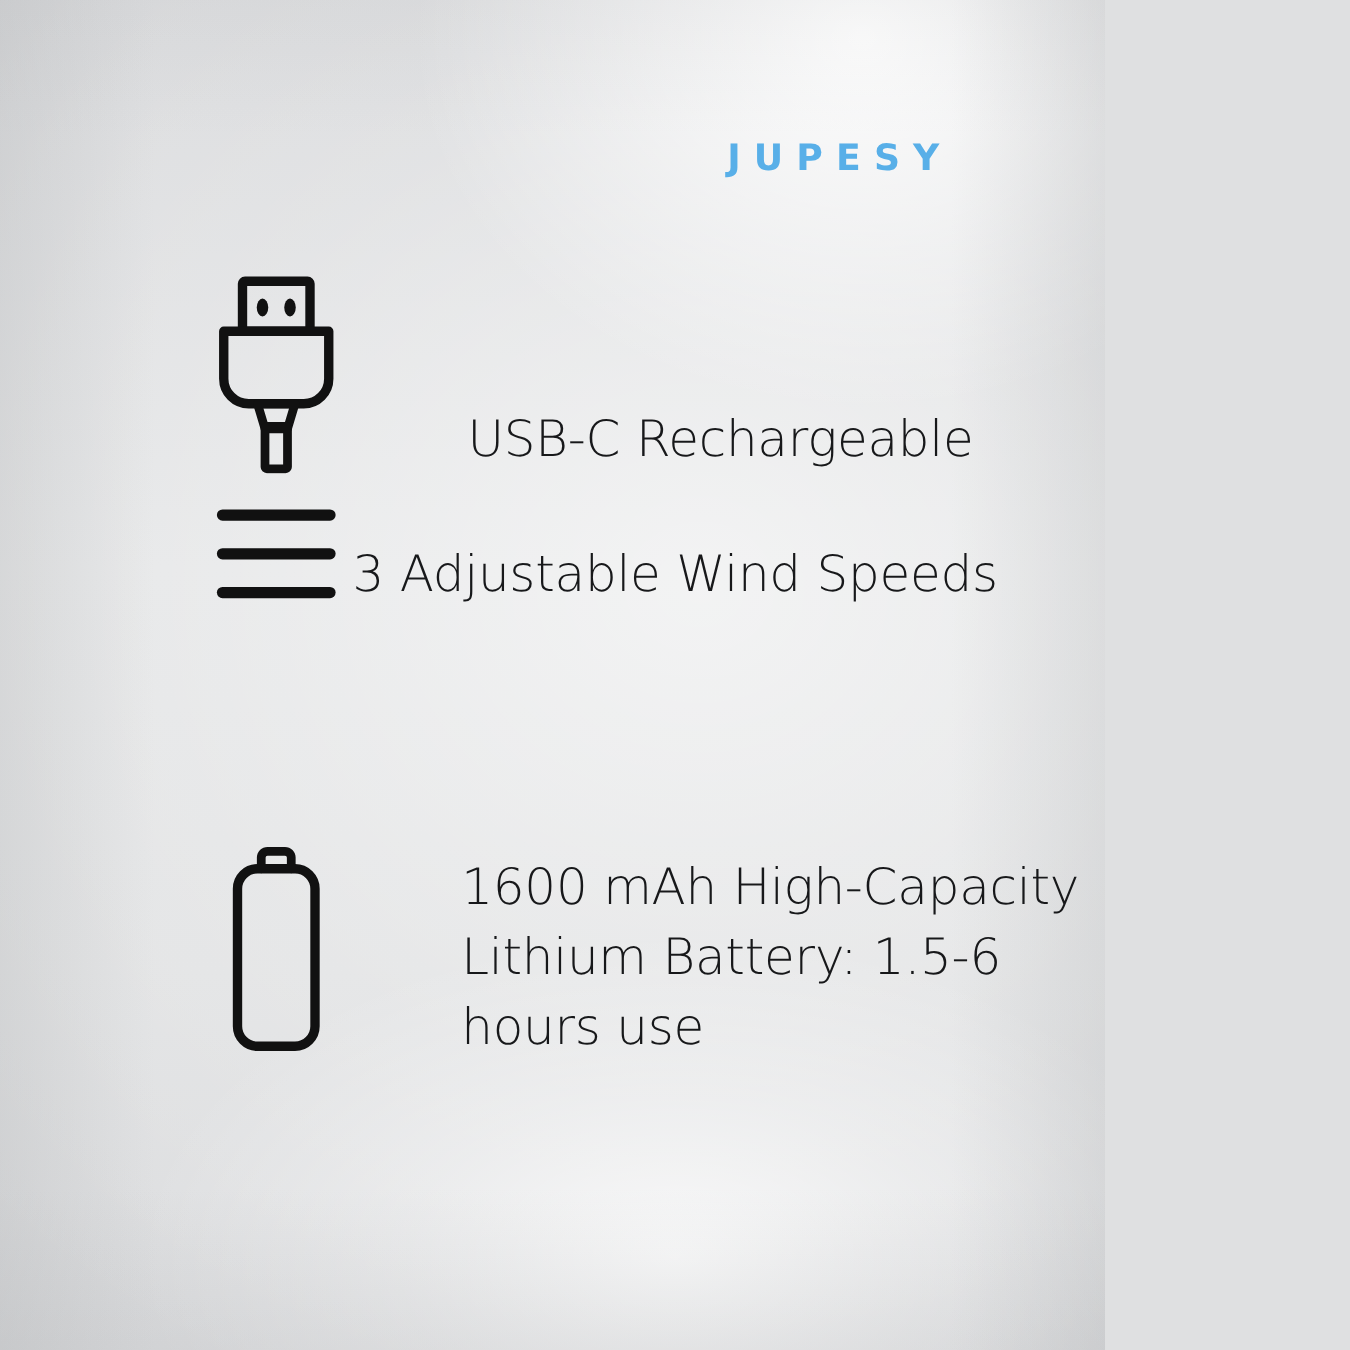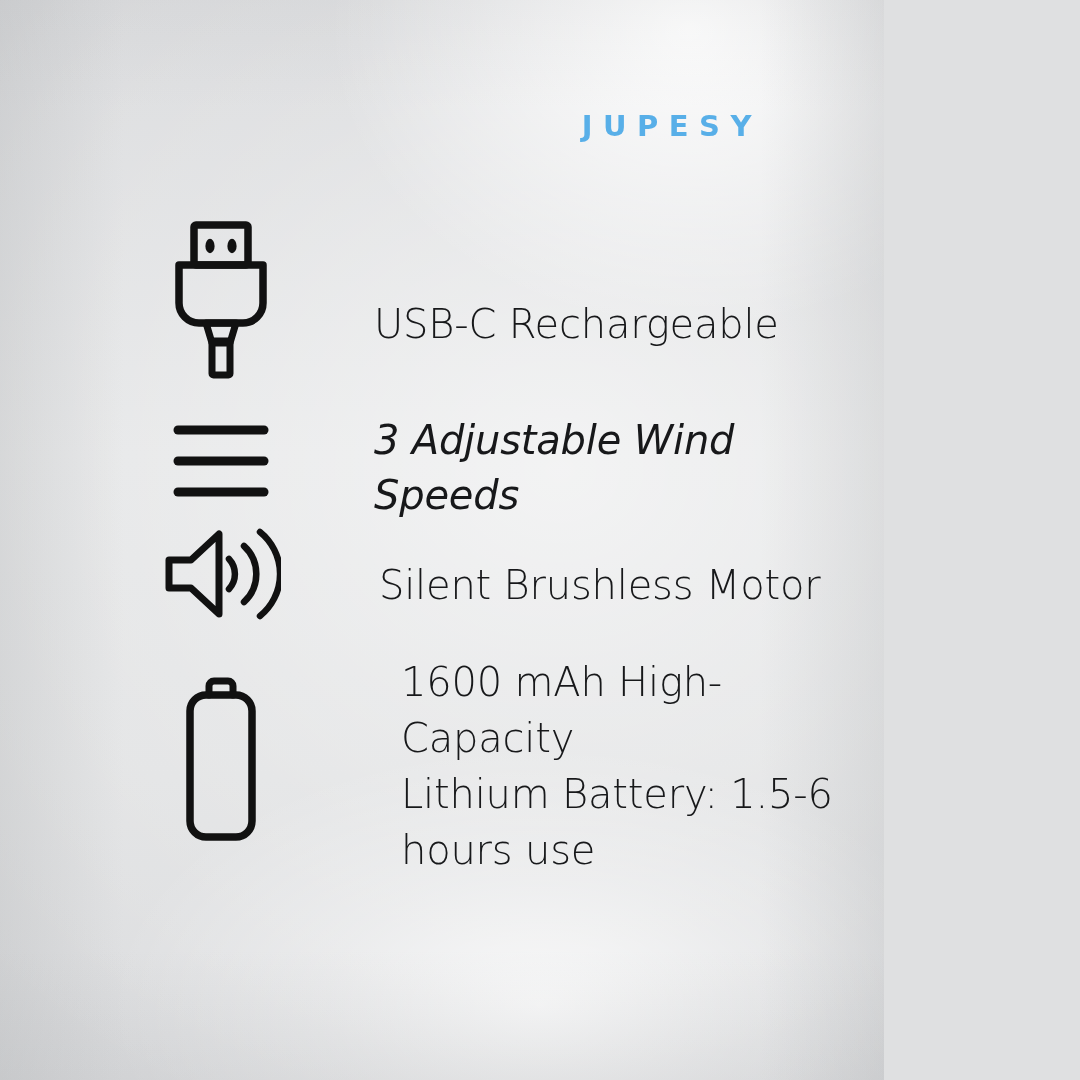--- a/index.html
+++ b/index.html
@@ -67,21 +67,21 @@
   #feature-list {
     position: absolute;
     left: 0;
     top: 0;
     width: 100%;
     height: 100%;
   }
   .feature-row {
     position: absolute;
     display: flex;
-    align-items: center;
+    align-items: flex-end;
   }
   .feature-icon {
     flex: 0 0 auto;
     display: flex;
     align-items: center;
     justify-content: center;
   }
   .feature-text {
     font-family: "DejaVu Sans", sans-serif;
     font-weight: 300;
@@ -89,29 +89,29 @@
     line-height: 55px;
     color: #17181a;
     letter-spacing: -0.2px;
     white-space: pre-line;
   }
 
   
   #feature-row-usb      { left: 160px; top: 218px;  }
   #feature-row-speeds   { left: 160px; top: 398px;  }
   #feature-row-motor    { left: 160px; top: 524px;  }
-  #feature-row-battery  { left: 160px; top: 640px; gap: 32px;  }
+  #feature-row-battery  { left: 160px; top: 668px;  }
 
   #feature-row-usb     .feature-icon { width: 122px; height: 162px; }
   #feature-row-speeds  .feature-icon { width: 122px; height: 90px;  }
   #feature-row-motor   .feature-icon { width: 122px; height: 100px; }
   #feature-row-battery .feature-icon { width: 122px; height: 182px; }
 
   #feature-row-usb     .feature-text { margin-left: 92px; margin-top: 50px; }
-  #feature-row-speeds  .feature-text { margin-left: 92px; margin-top: 15px; font-style: italic; }
+  #feature-row-speeds  .feature-text { margin-top: 15px; }
   #feature-row-motor   .feature-text { margin-left: 97px; margin-top: 22px; }
   #feature-row-battery .feature-text { margin-left: 87px; margin-top: 14px; font-size: 40px; line-height: 56px; }
 
   .icon-svg { display: block; }
 </style>
 </head>
 <body>
 
 <div id="feature-card">
 
@@ -143,33 +143,20 @@
       <div class="feature-icon">
         <svg class="icon-svg" width="100" height="88" viewBox="0 0 100 88" fill="none" xmlns="http://www.w3.org/2000/svg" aria-hidden="true">
           <line x1="7" y1="13" x2="93" y2="13" stroke="#111111" stroke-width="9" stroke-linecap="round"></line>
           <line x1="7" y1="44" x2="93" y2="44" stroke="#111111" stroke-width="9" stroke-linecap="round"></line>
           <line x1="7" y1="75" x2="93" y2="75" stroke="#111111" stroke-width="9" stroke-linecap="round"></line>
         </svg>
       </div>
       <div class="feature-text">3 Adjustable Wind Speeds</div>
     </div>
 
-    <div class="feature-row" id="feature-row-motor">
-      <div class="feature-icon">
-        <svg class="icon-svg" width="120" height="98" viewBox="0 0 120 98" fill="none" xmlns="http://www.w3.org/2000/svg" aria-hidden="true">
-
-          <path d="M8 35 H30 L58 9 V89 L30 63 H8 Z" stroke="#111111" stroke-width="7" fill="none" stroke-linejoin="round" stroke-linecap="round"></path>
-
-          <path d="M68 34 a22 22 0 0 1 0 30" stroke="#111111" stroke-width="6.5" fill="none" stroke-linecap="round"></path>
-          <path d="M83 21 a38 38 0 0 1 0 56" stroke="#111111" stroke-width="6.5" fill="none" stroke-linecap="round"></path>
-          <path d="M99 7 a54 54 0 0 1 0 84" stroke="#111111" stroke-width="6.5" fill="none" stroke-linecap="round"></path>
-        </svg>
-      </div>
-      <div class="feature-text">Silent Brushless Motor</div>
-    </div>
 
     <div class="feature-row" id="feature-row-battery">
       <div class="feature-icon">
         <svg class="icon-svg" width="90" height="170" viewBox="0 0 90 170" fill="none" xmlns="http://www.w3.org/2000/svg" aria-hidden="true">
 
           <path d="M33 21 v-9 a5 5 0 0 1 5 -5 h14 a5 5 0 0 1 5 5 v9" stroke="#111111" stroke-width="7" fill="none" stroke-linecap="round"></path>
 
           <rect x="14" y="21" width="62" height="142" rx="16" stroke="#111111" stroke-width="7.5" fill="none"></rect>
         </svg>
       </div>

